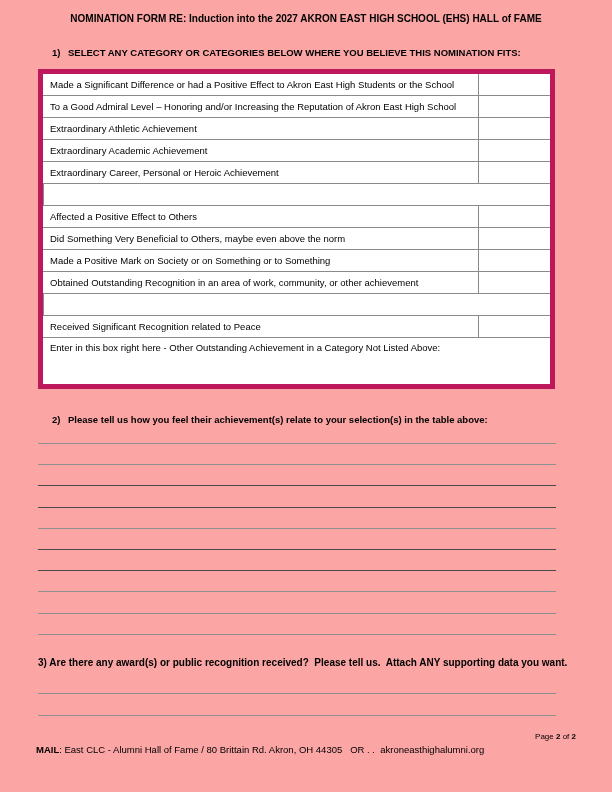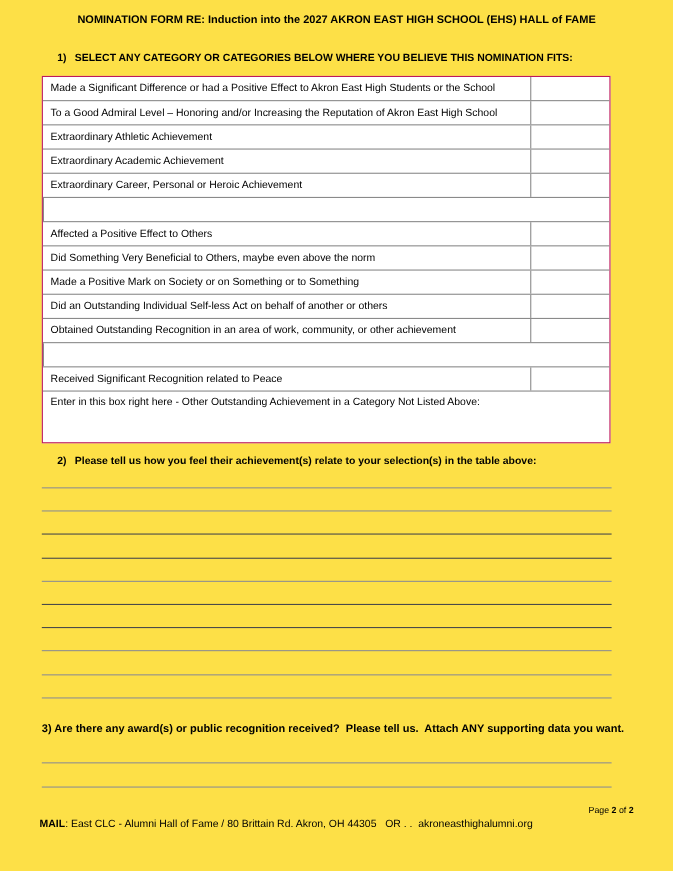--- a/index.html
+++ b/index.html
@@ -2,21 +2,21 @@
 <html><head>
 <meta charset="utf-8">
 <style>
   * { margin: 0; padding: 0; box-sizing: border-box; }
   html, body { background: #ffffff; }
   body { font-family: "Liberation Sans", sans-serif; color: #000; }
   .page {
     position: relative;
     width: 612px;
     height: 792px;
-    background: #fde047;
+    background: #fca5a5;
     overflow: hidden;
   }
   .title {
     position: absolute;
     top: 13px; left: 0; right: 0;
     text-align: center;
     font-size: 10px;
     font-weight: bold;
     white-space: pre;
   }
@@ -24,21 +24,21 @@
   .q1 { top: 47px; left: 52px; font-size: 9.5px; }
   .q2 { top: 414px; left: 52px; font-size: 9.5px; }
   .q-num { width: 16px; flex: 0 0 16px; }
   .q-text { white-space: pre; }
   .u { }
 
   .cat-table {
     position: absolute;
     top: 69px; left: 38px;
     width: 517px;
-    border: 1px solid #be185d;
+    border: 5px solid #be185d;
     background: #fff;
   }
   .cat-row {
     display: flex;
     height: 22px;
     border-bottom: 1px solid #8a8a8a;
   }
   .cat-label {
     flex: 1 1 auto;
     font-size: 9.5px;
@@ -136,24 +136,20 @@
         </div>
         <div class="cat-row">
           <div class="cat-label">Did Something Very Beneficial to Others, maybe even above the norm</div>
           <div class="cat-check"></div>
         </div>
         <div class="cat-row">
           <div class="cat-label">Made a Positive Mark on Society or on Something or to Something</div>
           <div class="cat-check"></div>
         </div>
         <div class="cat-row">
-          <div class="cat-label">Did an Outstanding Individual Self-less Act on behalf of another or others</div>
-          <div class="cat-check"></div>
-        </div>
-        <div class="cat-row">
           <div class="cat-label">Obtained Outstanding Recognition in an area of work, community, or other achievement</div>
           <div class="cat-check"></div>
         </div>
         <div class="cat-row">
           <div class="cat-check"></div>
         </div>
         <div class="cat-row">
           <div class="cat-label">Received Significant Recognition related to Peace</div>
           <div class="cat-check"></div>
         </div>

